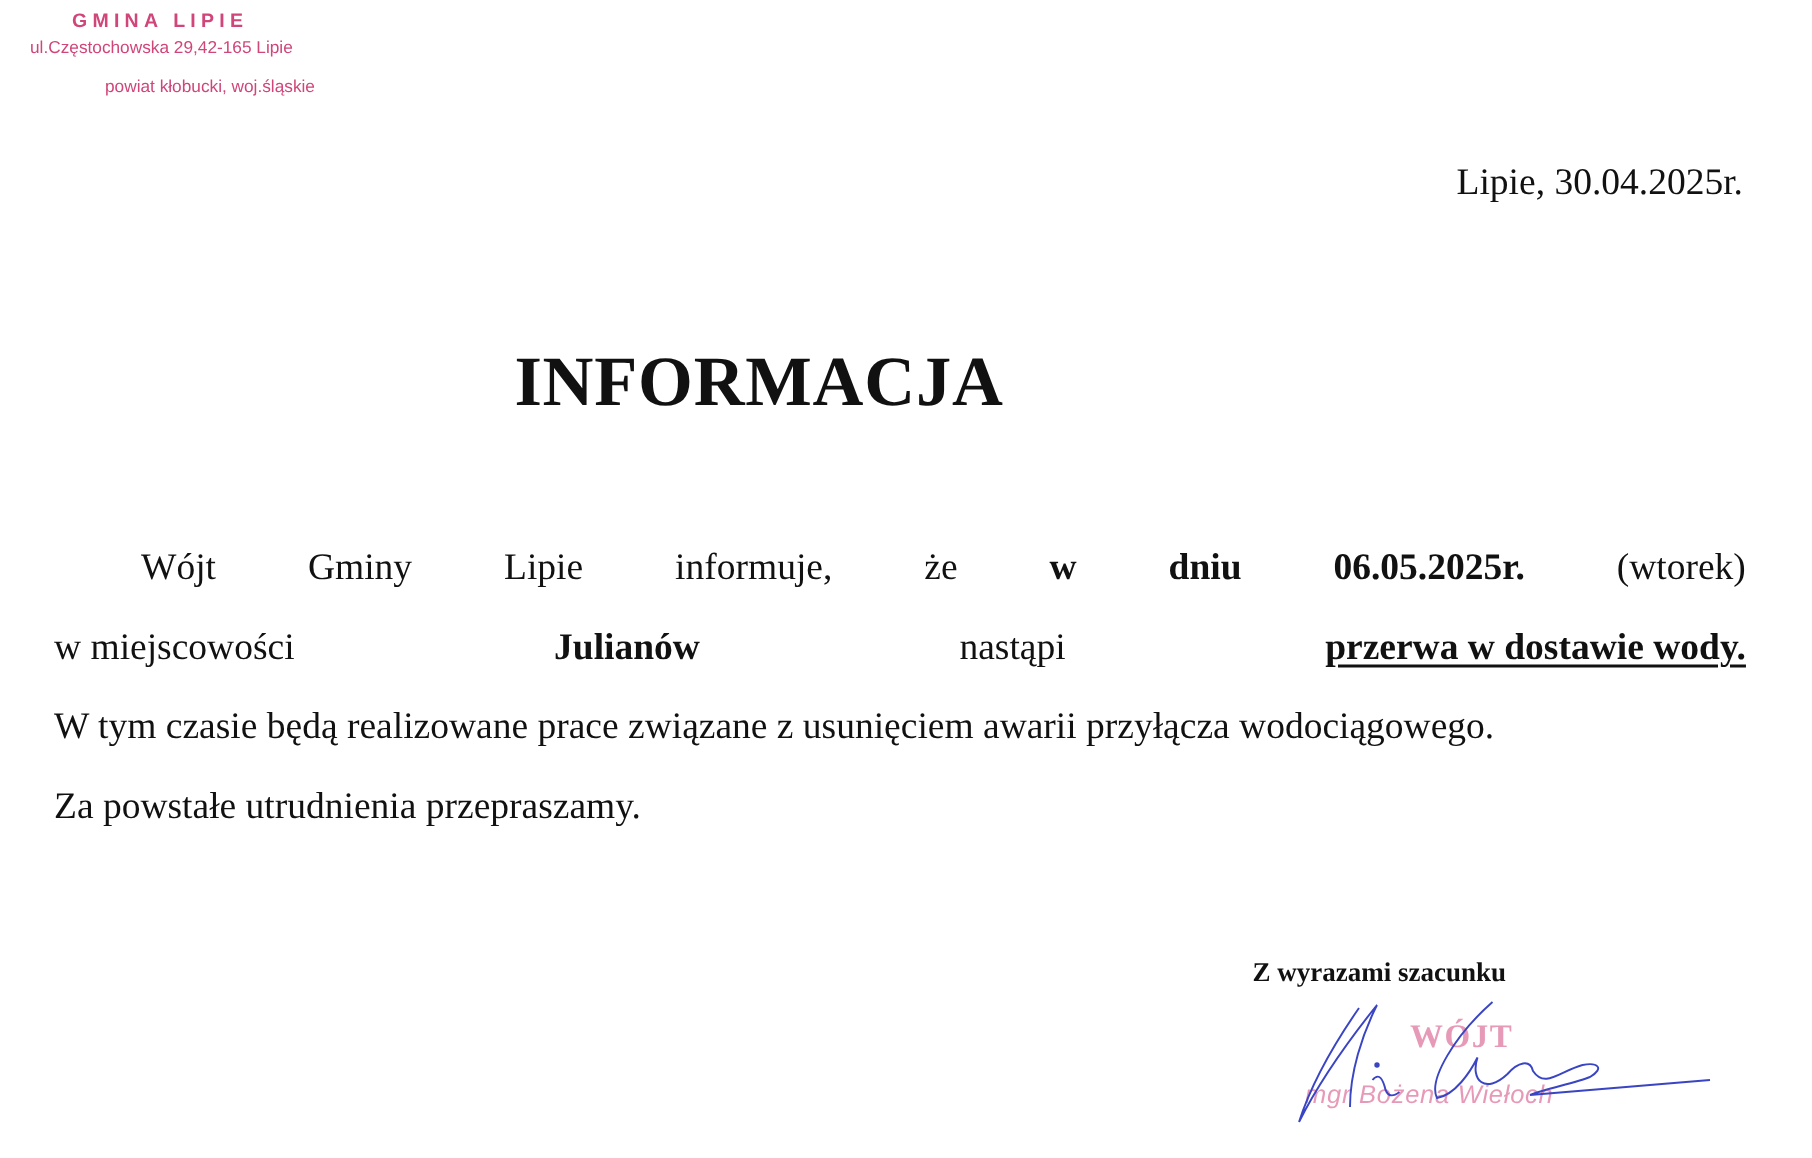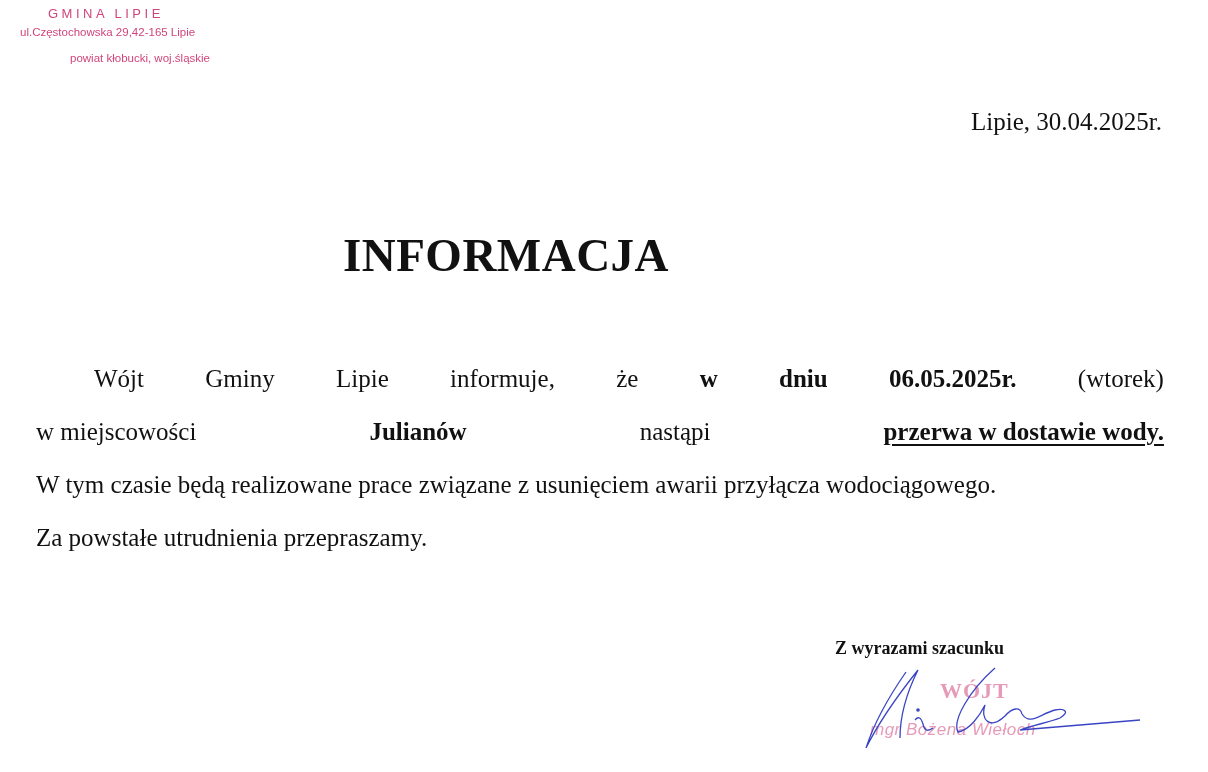--- a/index.html
+++ b/index.html
@@ -1,20 +1,20 @@
 <!DOCTYPE html>
 <html><head>
 <meta charset="utf-8">
 <style>
   html, body { margin:0; padding:0; background:#ffffff; }
   body { width:1208px; height:772px; position:relative; overflow:hidden;
          font-family:"Liberation Serif", "DejaVu Serif", serif; color:#111; }
   .stamp { position:absolute; left:18px; top:2px; width:210px;
            font-family:"Liberation Sans", "DejaVu Sans", sans-serif; color:#d0457a; }
-  .stamp .name { position:absolute; left:30px; top:4px; font-size:13px; font-weight:normal; letter-spacing:3.5px; }
+  .stamp .name { position:absolute; left:30px; top:4px; font-size:13px; font-weight:bold; letter-spacing:3.5px; }
   .stamp .addr { position:absolute; left:2px; top:24px; font-size:11.5px; white-space:nowrap;text-align:right; }
   .stamp .county { position:absolute; left:8px; top:50px; font-size:11.5px; white-space:nowrap;padding-left:44px; }
   .date { position:absolute; right:46px; top:108px; font-size:25px; }
   .title { position:absolute; left:0; width:1012px; top:228px; text-align:center;
            font-size:47px; font-weight:bold; letter-spacing:0.5px; }
   .body { position:absolute; left:36px; width:1128px; top:352px; font-size:25px; line-height:53px; }
   .line { white-space:nowrap; height:53px; }
   .line.justify { display:flex; justify-content:space-between; }
   .line.indent { padding-left:58px; }
   b { font-weight:bold; }

